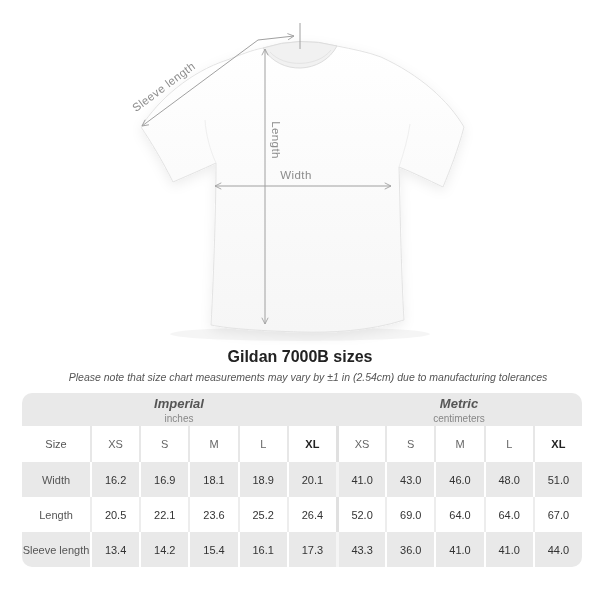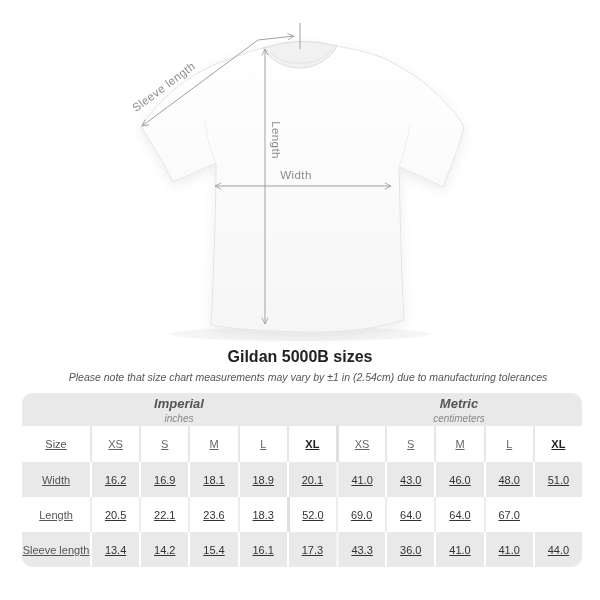--- a/index.html
+++ b/index.html
@@ -12,28 +12,28 @@
          font-size:16px;font-weight:bold;color:#222;}
   .note{position:absolute;left:8px;top:371px;width:600px;text-align:center;
         font-size:10.5px;font-style:italic;color:#555;}
   
   .tbl{position:absolute;left:22px;top:393px;width:560px;border-radius:10px;overflow:hidden;}
   .band{height:33px;background:#e9e9e9;display:flex;}
   .half{display:flex;flex-direction:column;align-items:center;justify-content:center;}
   .half.imp{width:314px;}
   .half.met{width:246px;}
   .gname{font-size:13px;font-weight:bold;font-style:italic;color:#555;}
-  .gunit{font-size:10px;font-style:italic;color:#878787;margin-top:2px;}
+  .gunit{font-size:10px;color:#878787;margin-top:2px;}
   .row{display:grid;grid-template-columns:68px repeat(10,1fr);}
   .row.hdr{height:36px;background:#ffffff;}
   .row.data{height:35px;}
   .row.gray{background:#e9e9e9;}
   .row.white{background:#ffffff;}
   .cell{display:flex;align-items:center;justify-content:center;font-size:11px;
-        border-left:2px solid transparent;text-decoration:underline;}
+        border-left:2px solid transparent;}
   .cell.first{border-left:none;}
   .row.gray .cell{border-left-color:#ffffff;}
   .row.white .cell{border-left-color:#ededed;}
   .row.hdr .cell{border-left-color:#e7e7e7;}
   .cell.grp{border-left-width:3px;}
   .row.gray .cell.grp{border-left-color:#f5f5f5;}
   .row.white .cell.grp,.row.hdr .cell.grp{border-left-color:#e0e0e0;}
   .lbl{color:#555;}
   .sz{color:#666;}
   .sz.hl{color:#222;font-weight:bold;}
@@ -85,21 +85,21 @@
       <line x1="300" y1="23" x2="300" y2="49"></line>
       <line x1="265" y1="49" x2="265" y2="324" marker-start="url(#arr)" marker-end="url(#arr)"></line>
       <line x1="215" y1="186" x2="391" y2="186" marker-start="url(#arr)" marker-end="url(#arr)"></line>
     </g>
 
     <text x="166" y="90" transform="rotate(-36.5 166 90)" text-anchor="middle" font-size="11.5" letter-spacing="0.4" fill="#8c8c8c">Sleeve length</text>
     <text x="272" y="140" transform="rotate(90 272 140)" text-anchor="middle" font-size="11.5" letter-spacing="0.4" fill="#8c8c8c">Length</text>
     <text x="296" y="179" text-anchor="middle" font-size="11.5" letter-spacing="0.4" fill="#8c8c8c">Width</text>
   </svg>
 
-  <div class="title">Gildan 5000B sizes</div>
+  <div class="title">Gildan 7000B sizes</div>
   <div class="note">Please note that size chart measurements may vary by ±1 in (2.54cm) due to manufacturing tolerances</div>
 
   <div class="tbl">
 
     <div class="band">
       <div class="half imp">
         <div class="gname">Imperial</div>
         <div class="gunit">inches</div>
       </div>
       <div class="half met">
@@ -134,21 +134,22 @@
       <div class="cell val">46.0</div>
       <div class="cell val">48.0</div>
       <div class="cell val">51.0</div>
     </div>
 
     <div class="row data white">
       <div class="cell first lbl">Length</div>
       <div class="cell val">20.5</div>
       <div class="cell val">22.1</div>
       <div class="cell val">23.6</div>
-      <div class="cell val">18.3</div>
+      <div class="cell val">25.2</div>
+      <div class="cell val">26.4</div>
       <div class="cell grp val">52.0</div>
       <div class="cell val">69.0</div>
       <div class="cell val">64.0</div>
       <div class="cell val">64.0</div>
       <div class="cell val">67.0</div>
     </div>
 
     <div class="row data gray">
       <div class="cell first lbl">Sleeve length</div>
       <div class="cell val">13.4</div>

